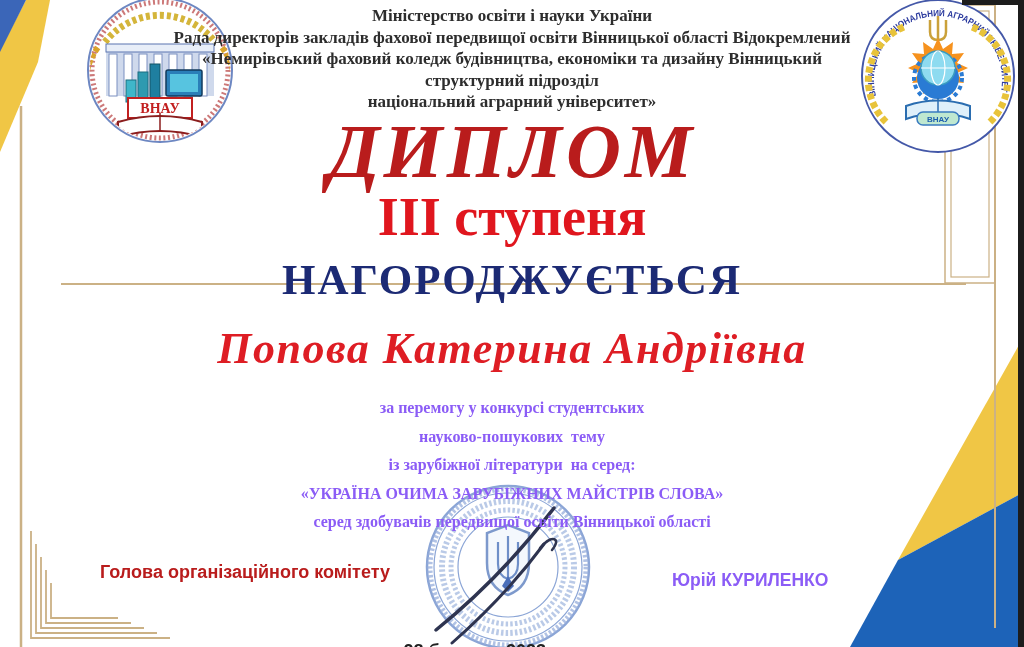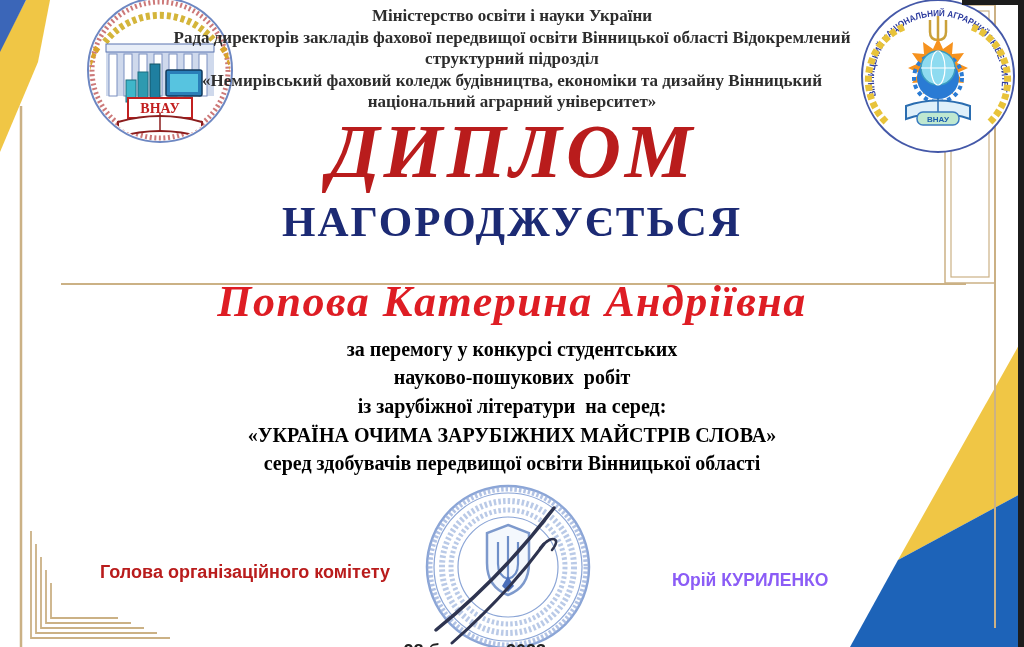--- a/index.html
+++ b/index.html
@@ -14,24 +14,24 @@
   .header { margin:-8px auto 0 auto; max-width:790px; font-weight:bold; color:#2d2d2d;
             font-size:17px; line-height:21.5px; }
   .hline { white-space:pre-wrap; }
 
   .diplom  { margin-top:2px; font-size:76px; line-height:0.95; font-weight:bold; font-style:italic;
              color:#b91c1c; letter-spacing:4px; }
   .degree  { margin-top:3px; font-size:54px; line-height:1.02; font-weight:bold; color:#e0161e; }
   .awarded { margin-top:13px; font-size:43px; line-height:1.0; font-weight:bold; color:#1c2a74;
              letter-spacing:2px; }
 
-  .name { margin-top:36px; font-size:44px; line-height:1.05; font-weight:bold; font-style:italic;
+  .name { margin-top:25px; font-size:44px; line-height:1.05; font-weight:bold; font-style:italic;
           color:#de1d24; letter-spacing:1.5px; }
 
-  .body-lines { margin-top:10px; font-weight:bold; color:#000000; font-size:20px; line-height:28.6px; }
+  .body-lines { margin-top:22px; font-weight:bold; color:#8b5cf6; font-size:16px; line-height:28.6px; }
   .bline { white-space:pre-wrap; }
 
   .sans { font-family:"Liberation Sans", sans-serif; }
   .footer-left  { position:absolute; left:100px; top:549px; font-weight:bold; font-size:18px; color:#b91c1c; }
   .footer-right { position:absolute; left:672px; top:557px; font-weight:bold; font-size:17.5px; color:#8b5cf6; }
   .date-line    { position:absolute; left:0; width:1024px; top:628px; text-align:center;
                   font-weight:bold; font-size:18px; color:#222222; white-space:pre-wrap; }
 </style>
 </head>
 <body>
@@ -146,33 +146,34 @@
 
     <rect x="1018" y="0" width="6" height="647" fill="#1c1c1c"></rect>
     <rect x="962" y="0" width="62" height="5" fill="#1c1c1c"></rect>
   </svg>
 
   <div class="content">
 
     <div class="header">
       <div class="hline">Міністерство освіти і науки України</div>
       <div class="hline">Рада директорів закладів фахової передвищої освіти Вінницької області Відокремлений</div>
+      <div class="hline">«Немирівський фаховий коледж будівництва, економіки та дизайну Вінницький</div>
       <div class="hline">структурний підрозділ</div>
-      <div class="hline">«Немирівський фаховий коледж будівництва, економіки та дизайну Вінницький</div>
       <div class="hline">національний аграрний університет»</div>
     </div>
 
     <div class="diplom">ДИПЛОМ</div>
+    <div class="degree">III ступеня</div>
     <div class="awarded">НАГОРОДЖУЄТЬСЯ</div>
 
     <div class="name">Попова Катерина Андріївна</div>
 
     <div class="body-lines">
       <div class="bline">за перемогу у конкурсі студентських</div>
-      <div class="bline">науково-пошукових  робіт</div>
+      <div class="bline">науково-пошукових  тему</div>
       <div class="bline">із зарубіжної літератури  на серед:</div>
       <div class="bline">«УКРАЇНА ОЧИМА ЗАРУБІЖНИХ МАЙСТРІВ СЛОВА»</div>
       <div class="bline">серед здобувачів передвищої освіти Вінницької області</div>
     </div>
 
     <div class="footer-left sans">Голова організаційного комітету</div>
     <div class="footer-right sans">Юрій КУРИЛЕНКО</div>
     <div class="date-line sans">28 березня 2023 року  м.</div>
   </div>
 

